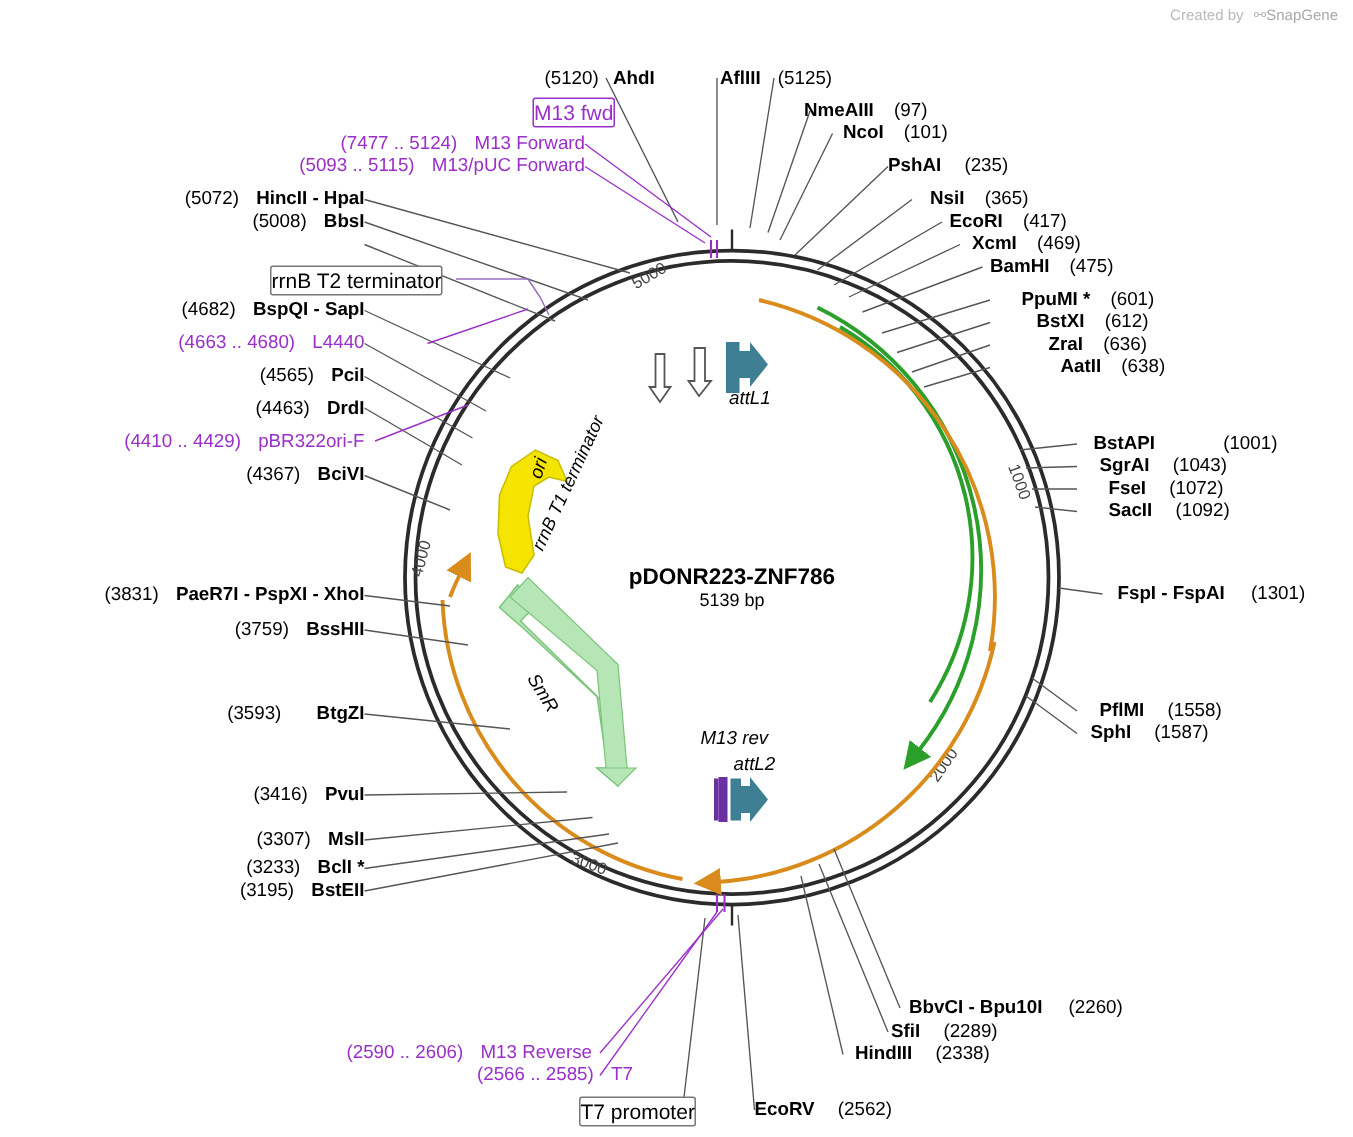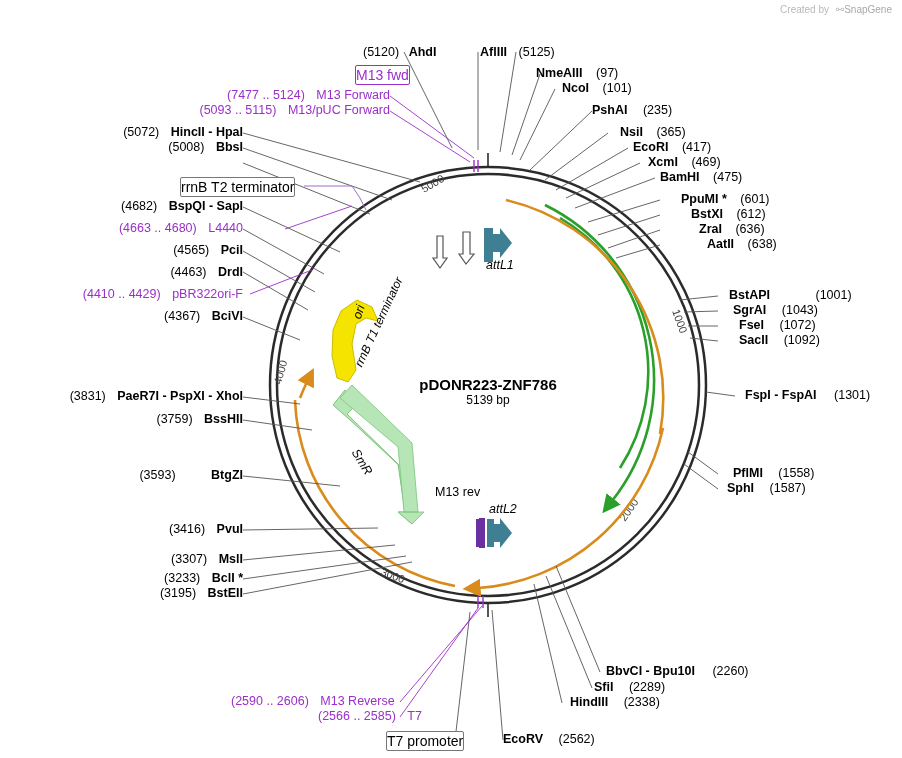--- a/index.html
+++ b/index.html
@@ -194,21 +194,21 @@
   </svg>
 
   <div class="abs plasmid-name" style="left:378px; top:376px; width:220px;">pDONR223-ZNF786</div>
   <div class="abs plasmid-bp" style="left:378px; top:393px; width:220px;">5139 bp</div>
 
   <div class="abs lbl" style="left:352px; top:305px; transform:rotate(-72deg); font-style:italic;">ori</div>
   <div class="abs lbl" style="left:348px; top:455px; transform:rotate(58deg); font-style:italic;">SmR</div>
   <div class="abs lbl" style="left:330px; top:315px; transform:rotate(-65deg); font-style:italic; font-size:12px;">rrnB T1 terminator</div>
   <div class="abs lbl" style="left:486px; top:258px; font-style:italic;">attL1</div>
   <div class="abs lbl" style="left:489px; top:502px; font-style:italic;">attL2</div>
-  <div class="abs lbl" style="left:435px; top:485px; ">M13 rev</div>
+  <div class="abs lbl" style="left:467px; top:485px; font-style:italic;">M13 rev</div>
 
   <div class="abs boxed purple-box" style="left:355px; top:65px;">M13 fwd</div>
   <div class="abs boxed" style="left:180px; top:177px;">rrnB T2 terminator</div>
   <div class="abs boxed" style="left:386px; top:731px;">T7 promoter</div>
 
   <div class="abs lbl site-row" style="left:363px; top:45px;">
     <span class="pos">(5120)</span>
     <span class="bold" style="margin-left:6px;">AhdI</span>
   </div>
   <div class="abs lbl site-row" style="left:480px; top:45px;">
@@ -330,21 +330,21 @@
   <div class="abs lbl site-row" style="left:0px; top:552px; width:243px; text-align:right;">
     <span class="pos">(3307)</span>
     <span class="bold" style="margin-left:8px;">MslI</span>
   </div>
   <div class="abs lbl site-row" style="left:0px; top:522px; width:243px; text-align:right;">
     <span class="pos">(3416)</span>
     <span class="bold" style="margin-left:8px;">PvuI</span>
   </div>
   <div class="abs lbl site-row" style="left:0px; top:468px; width:243px; text-align:right;">
     <span class="pos">(3593)</span>
-    <span class="bold" style="margin-left:12px;padding-left:20px;">BtgZI</span>
+    <span class="bold" style="margin-left:0;padding-left:20px;">BtgZI</span>
   </div>
   <div class="abs lbl site-row" style="left:0px; top:412px; width:243px; text-align:right;">
     <span class="pos">(3759)</span>
     <span class="bold" style="margin-left:8px;">BssHII</span>
   </div>
   <div class="abs lbl site-row" style="left:0px; top:389px; width:243px; text-align:right;">
     <span class="pos">(3831)</span>
     <span class="bold" style="margin-left:8px;">PaeR7I  -  PspXI  -  XhoI</span>
   </div>
 

